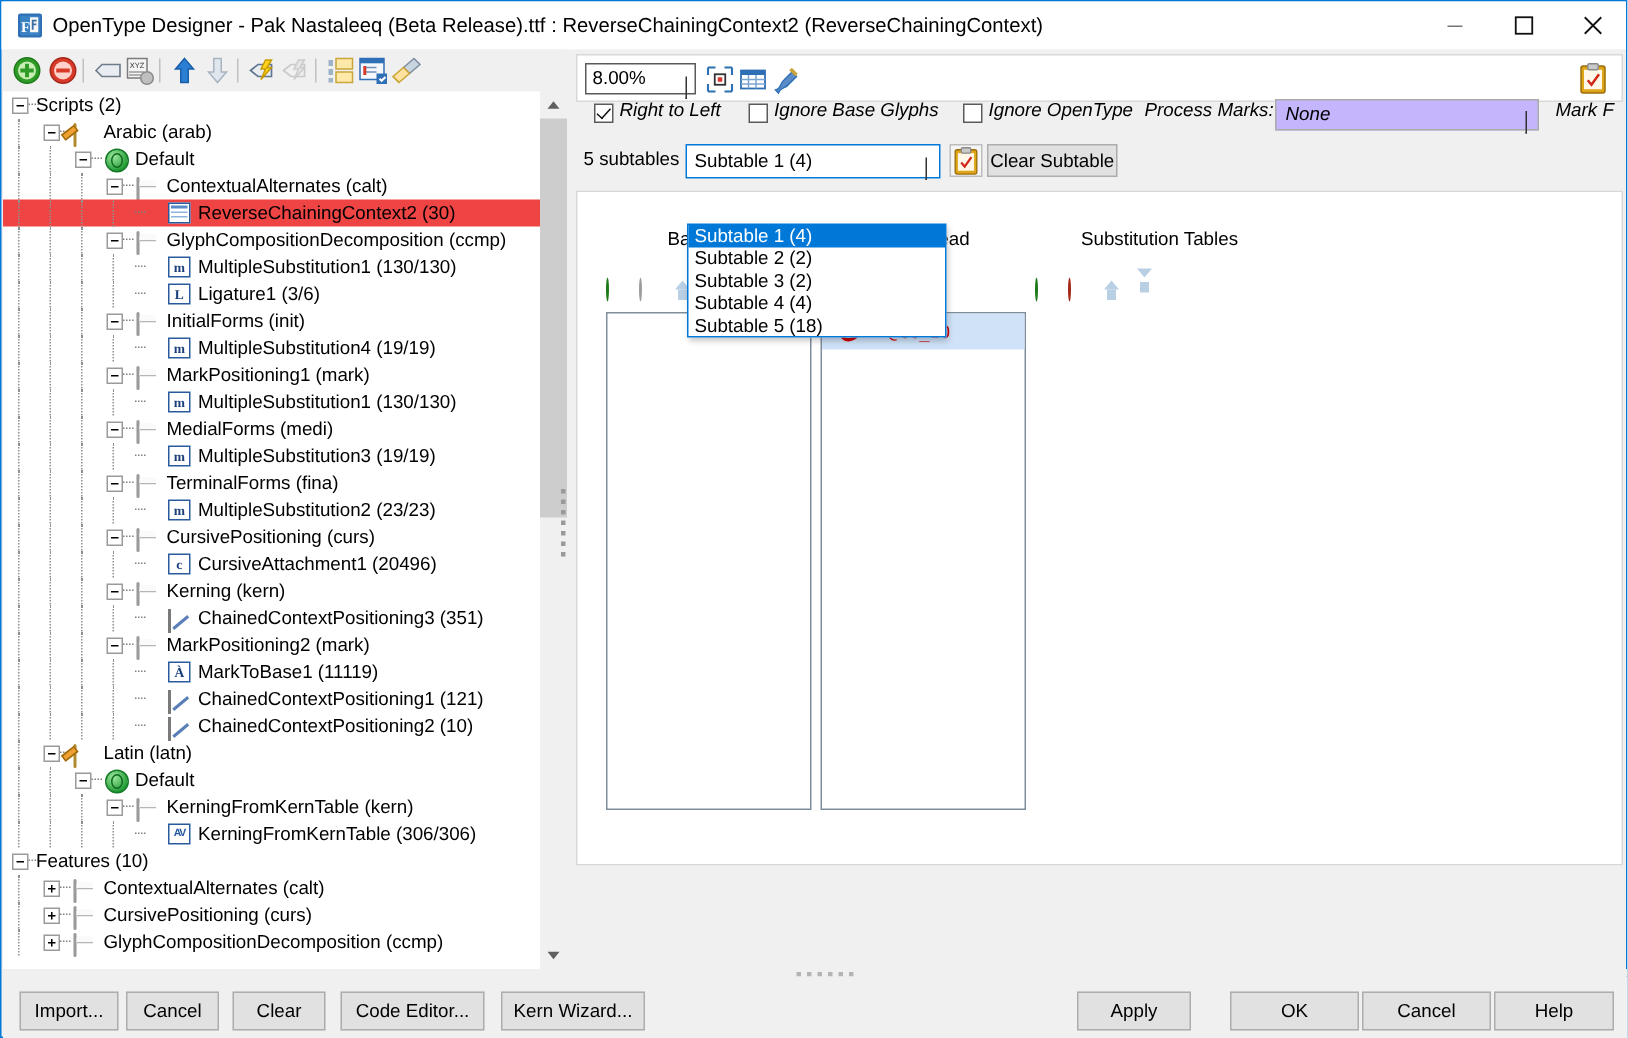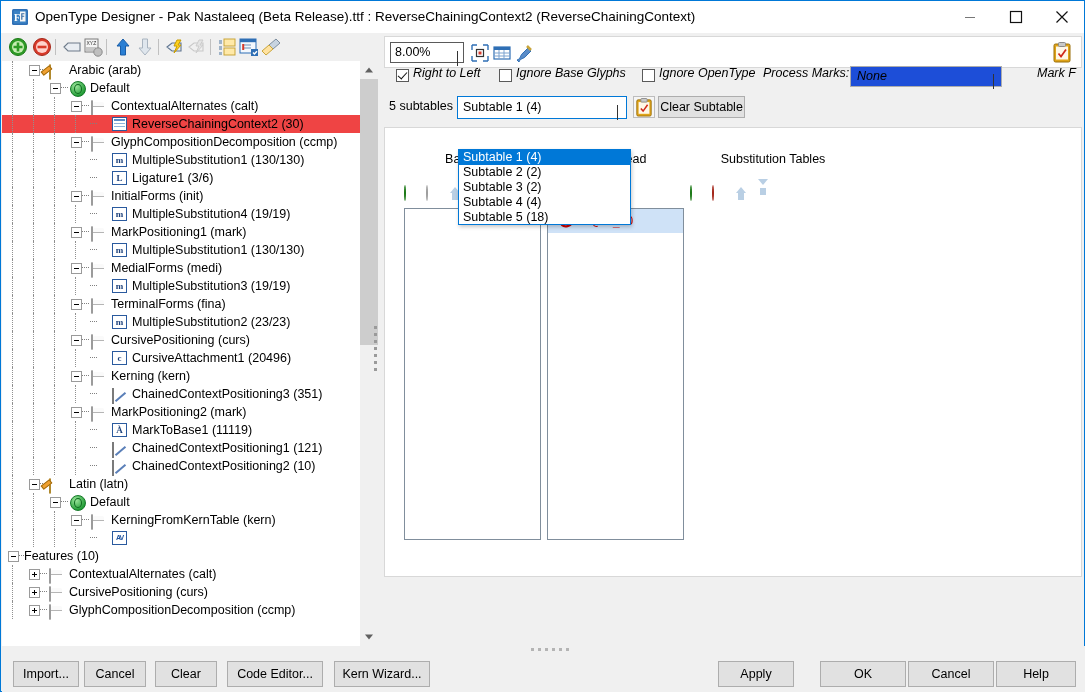--- a/index.html
+++ b/index.html
@@ -74,21 +74,21 @@
   .zoomcombo .cb-arrow{position:absolute;right:5px;top:8px;}
   .chev{width:7px;height:7px;border-right:1.6px solid #333;border-bottom:1.6px solid #333;transform:rotate(45deg);}
   .rtb-ico{position:absolute;top:6px;width:20px;height:20px;}
   .clipico{position:absolute;right:9px;top:5px;width:20px;height:21px;}
 
   
   .optrow{position:absolute;left:0;top:36px;width:701px;height:28px;font-style:italic;}
   .cbx{position:absolute;top:0;width:13px;height:13px;background:#fff;border:1px solid #5a5a5a;box-sizing:border-box;}
   .cbx.on:after{content:"";position:absolute;left:3px;top:0px;width:4px;height:8px;border-right:1.6px solid #111;border-bottom:1.6px solid #111;transform:rotate(42deg);}
   .olbl{position:absolute;top:-3px;font-size:12.5px;white-space:nowrap;}
-  .pmsel{position:absolute;left:467px;top:-3px;width:152px;height:21px;background:#1d4ed8;border:1px solid #acacac;box-sizing:border-box;}
+  .pmsel{position:absolute;left:467px;top:-3px;width:176px;height:21px;background:#c4b5fd;border:1px solid #acacac;box-sizing:border-box;}
   .pmsel .val{position:absolute;left:6px;top:2px;font-size:12.5px;}
   .pmsel .cb-arrow{position:absolute;right:7px;top:7px;}
 
   
   .subrow{position:absolute;left:0;top:62px;width:701px;height:28px;}
   .subcount{position:absolute;left:6px;top:4px;font-size:12.5px;}
   .subsel{position:absolute;left:74px;top:1px;width:170px;height:23px;background:#fff;border:1px solid #0078d7;box-sizing:border-box;}
   .subsel .val{position:absolute;left:5px;top:3px;font-size:12.5px;}
   .subsel .cb-arrow{position:absolute;right:8px;top:8px;}
   .clipbtn{position:absolute;left:250px;top:1px;width:22px;height:22px;border:1px solid #bdbdbd;background:#f5f5f5;box-sizing:border-box;}
@@ -241,20 +241,25 @@
       <svg width="22" height="22" viewBox="0 0 22 22">
           <path d="M16 3l4 4-7 6-4-4z" fill="#c8d4e0" stroke="#7d8e9f"></path>
           <path d="M9 9l4 4-7 6-4-4z" fill="#ffe2a0" stroke="#c9a53a"></path>
           <path d="M2 15l4 4" stroke="#c9a53a"></path>
         </svg>
     </div>
   </div>
 
   <div class="treepane">
     <div class="tree" id="tree-container">
+        <div class="trow">
+          <span class="exp" style="left:6px"></span>
+          <span class="dash" style="left:17px"></span>
+          <span class="tlbl" style="left:22px">Scripts (2)</span>
+        </div>
         <div class="trow"><span class="vline" style="left:10px;top:0;height:18px"></span><span class="exp" style="left:27px"></span><span class="dash" style="left:38px"></span><span style="left:47px" class="tico ic-script"></span><span class="tlbl" style="left:67px">Arabic (arab)</span></div>
         <div class="trow">
           <span class="vline" style="left:10px;top:0;height:18px"></span>
           <span class="vline" style="left:31px;top:0;height:18px"></span>
           <span class="exp" style="left:48px"></span>
           <span class="dash" style="left:59px"></span>
           <span style="left:68px" class="tico ic-globe"></span>
           <span class="tlbl" style="left:88px">Default</span>
         </div>
         <div class="trow"><span class="vline" style="left:10px;top:0;height:18px"></span><span class="vline" style="left:31px;top:0;height:18px"></span><span class="vline" style="left:52px;top:0;height:18px"></span><span class="exp" style="left:69px"></span><span class="dash" style="left:80px"></span><span style="left:89px" class="tico ic-pkg"></span><span class="tlbl" style="left:109px">ContextualAlternates (calt)</span></div>
@@ -360,20 +365,21 @@
           <span class="tlbl" style="left:88px">Default</span>
         </div>
         <div class="trow"><span class="vline" style="left:10px;top:0;height:18px"></span><span class="vline" style="left:31px;top:0;height:18px"></span><span class="vline" style="left:52px;top:0;height:18px"></span><span class="exp" style="left:69px"></span><span class="dash" style="left:80px"></span><span style="left:89px" class="tico ic-pkg"></span><span class="tlbl" style="left:109px">KerningFromKernTable (kern)</span></div>
         <div class="trow">
           <span class="vline" style="left:10px;top:0;height:18px"></span>
           <span class="vline" style="left:31px;top:0;height:18px"></span>
           <span class="vline" style="left:52px;top:0;height:18px"></span>
           <span class="vline" style="left:73px;top:0;height:18px"></span>
           <span class="dash" style="left:88px"></span>
           <span style="left:110px" class="tico ic-av">AV</span>
+          <span class="tlbl" style="left:130px">KerningFromKernTable (306/306)</span>
         </div>
         <div class="trow">
           <span class="exp" style="left:6px"></span>
           <span class="dash" style="left:17px"></span>
           <span class="tlbl" style="left:22px">Features (10)</span>
         </div>
         <div class="trow"><span class="vline" style="left:10px;top:0;height:18px"></span><span class="exp plus" style="left:27px"></span><span class="dash" style="left:38px"></span><span style="left:47px" class="tico ic-pkg"></span><span class="tlbl" style="left:67px">ContextualAlternates (calt)</span></div>
         <div class="trow"><span class="vline" style="left:10px;top:0;height:18px"></span><span class="exp plus" style="left:27px"></span><span class="dash" style="left:38px"></span><span style="left:47px" class="tico ic-pkg"></span><span class="tlbl" style="left:67px">CursivePositioning (curs)</span></div>
         <div class="trow"><span class="vline" style="left:10px;top:0;height:18px"></span><span class="exp plus" style="left:27px"></span><span class="dash" style="left:38px"></span><span style="left:47px" class="tico ic-pkg"></span><span class="tlbl" style="left:67px">GlyphCompositionDecomposition (ccmp)</span></div>
       </div>

